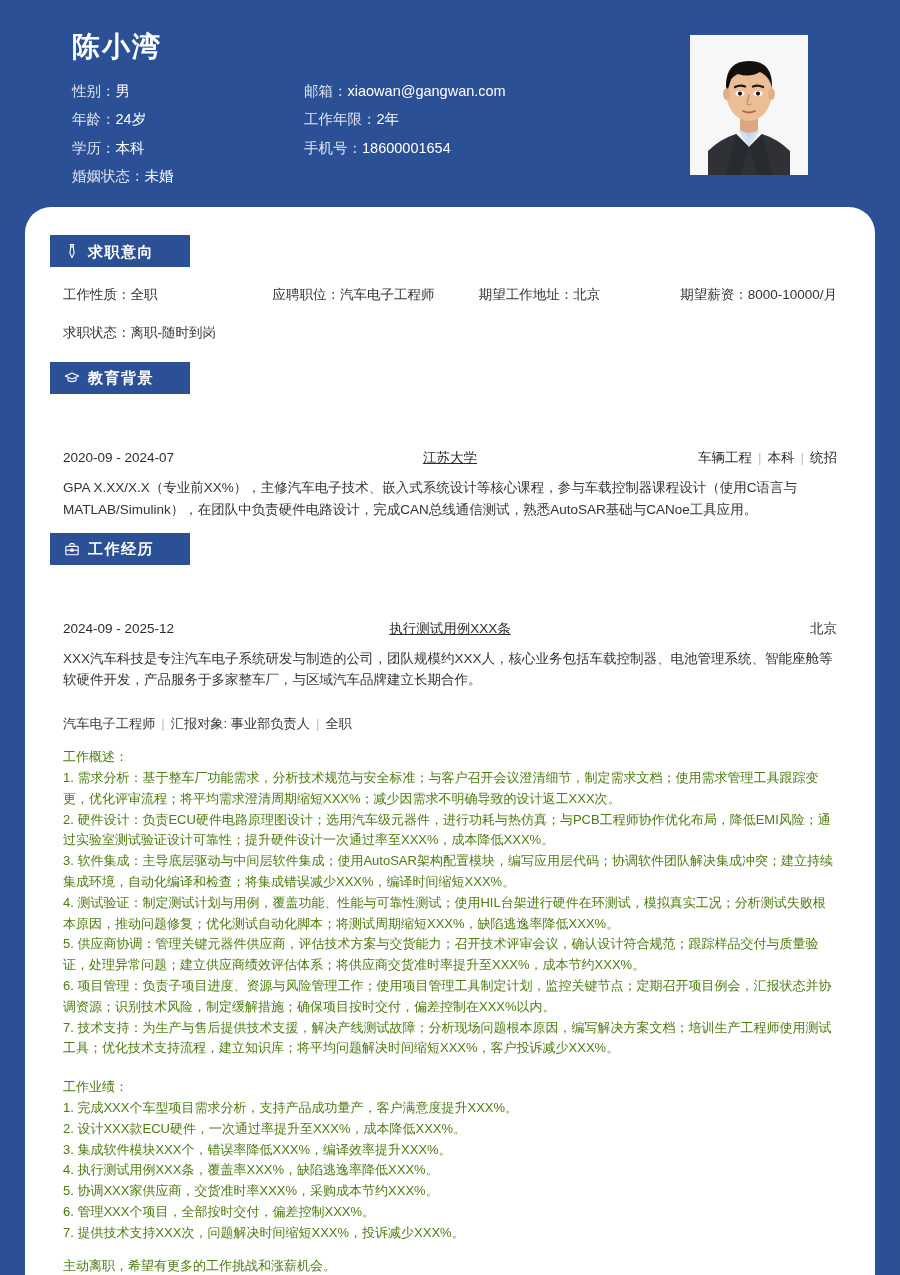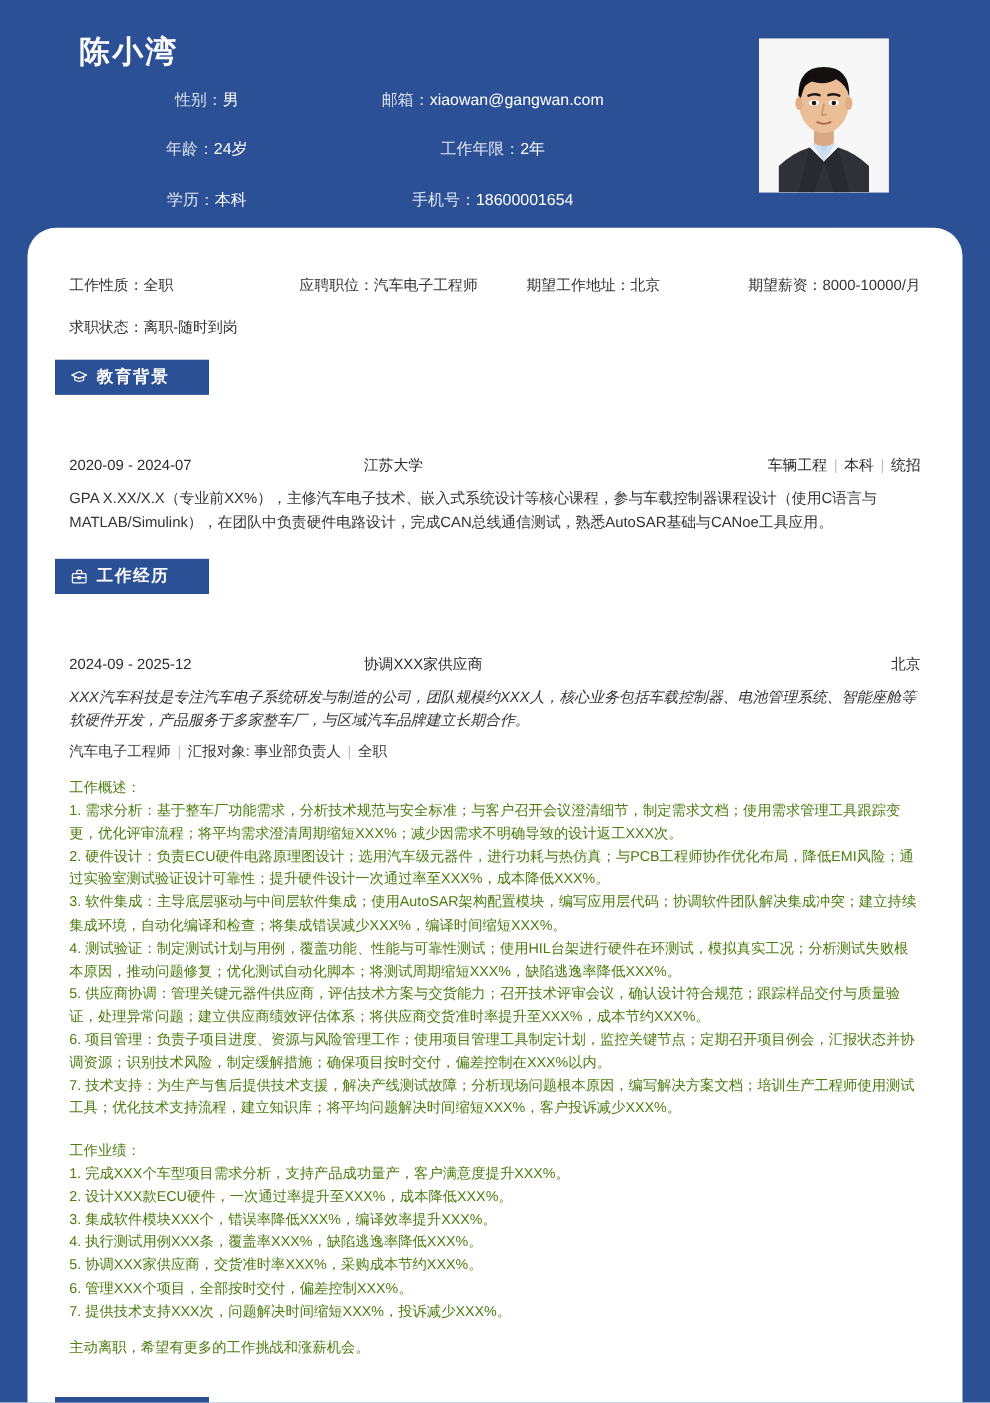--- a/index.html
+++ b/index.html
@@ -32,23 +32,22 @@
     font-weight: bold;
     color: #FFFFFF;
     letter-spacing: 2px;
     margin-bottom: 18px;
     line-height: 1.2;
   }
 
   .info-grid {
     display: grid;
     grid-template-columns: 232px auto;
-    row-gap: 26px;
+    row-gap: 9px;
     width: 520px;
-    text-align: center;
   }
 
   .info-item {
     font-size: 14.5px;
     color: #E8ECF5;
     line-height: 1.35;
     white-space: nowrap;
   }
   .info-item .lbl { color: #DCE3F0; }
   .info-item .val { color: #FFFFFF; }
@@ -135,32 +134,31 @@
   .meta-row {
     display: flex;
     justify-content: space-between;
     align-items: baseline;
     font-size: 13.5px;
     color: #2C2C2C;
     margin-bottom: 10px;
     gap: 36px;
   }
   .meta-left { width: 33%; text-align: left; }
-  .meta-mid  { width: 34%; text-align: left; }
+  .meta-mid  { width: 34%; text-align: center; text-decoration: underline; }
   .meta-right{ width: 33%; text-align: right; margin-top: 36px; }
   .sep { color: #B9BFCC; padding: 0 6px; }
 
   .para {
     font-size: 13.5px;
     line-height: 1.62;
     color: #333;
-    margin-bottom: 10px;
     text-align: left;
   }
-  .para.tight { margin-bottom: 8px; font-style: italic; }
+  .para.tight { margin-bottom: 24px; }
 
   .role-line {
     font-size: 13.2px;
     color: #3A3A3A;
     margin-bottom: 14px;
   }
 
   .block {
     font-size: 13px;
     line-height: 1.60;
@@ -238,20 +236,32 @@
       <path d="M59 60 L57 69 Q59 70.5 61 69" stroke="#C9946E" stroke-width="1.5" fill="none" stroke-linecap="round"></path>
 
       <path d="M53 76 Q59 79 65 76" stroke="#A8694F" stroke-width="1.8" fill="none" stroke-linecap="round"></path>
     </svg>
   </div>
 </div>
 
 <div class="card">
 
   <div class="section">
+    <div class="sec-head">
+      <div class="sec-rule"></div>
+      <div class="sec-bar">
+        <span class="sec-icon">
+          <svg viewBox="0 0 16 16" fill="none" stroke="#FFFFFF" stroke-width="1.1" xmlns="http://www.w3.org/2000/svg">
+            <path d="M6.3 1.6 h3.4 l-0.9 2.2 h-1.6 z"></path>
+            <path d="M6.8 3.8 h2.4 l1 6.2 -2.2 4.4 -2.2 -4.4 z"></path>
+          </svg>
+        </span>
+        <span class="sec-title">求职意向</span>
+      </div>
+    </div>
 
     <div class="sec-body">
       <div class="kv-row">
         <div class="kv kv-w1">
           <span class="lbl">工作性质：</span><span class="val">全职</span>
         </div>
         <div class="kv kv-w2">
           <span class="lbl">应聘职位：</span><span class="val">汽车电子工程师</span>
         </div>
         <div class="kv kv-w3">
@@ -309,21 +319,21 @@
             <rect x="6.9" y="8.1" width="2.2" height="2.2" rx="0.4"></rect>
           </svg>
         </span>
         <span class="sec-title">工作经历</span>
       </div>
     </div>
 
     <div class="sec-body">
       <div class="meta-row">
         <div class="meta-left">2024-09 - 2025-12</div>
-        <div class="meta-mid">协调XXX家供应商</div>
+        <div class="meta-mid">执行测试用例XXX条</div>
         <div class="meta-right">北京</div>
       </div>
 
       <div class="para tight">XXX汽车科技是专注汽车电子系统研发与制造的公司，团队规模约XXX人，核心业务包括车载控制器、电池管理系统、智能座舱等软硬件开发，产品服务于多家整车厂，与区域汽车品牌建立长期合作。</div>
 
       <div class="role-line">
         <span>汽车电子工程师</span><span class="sep">|</span><span>汇报对象: 事业部负责人</span><span class="sep">|</span><span>全职</span>
       </div>
 
       <div class="block" style="margin-bottom:0;">工作概述：</div>

